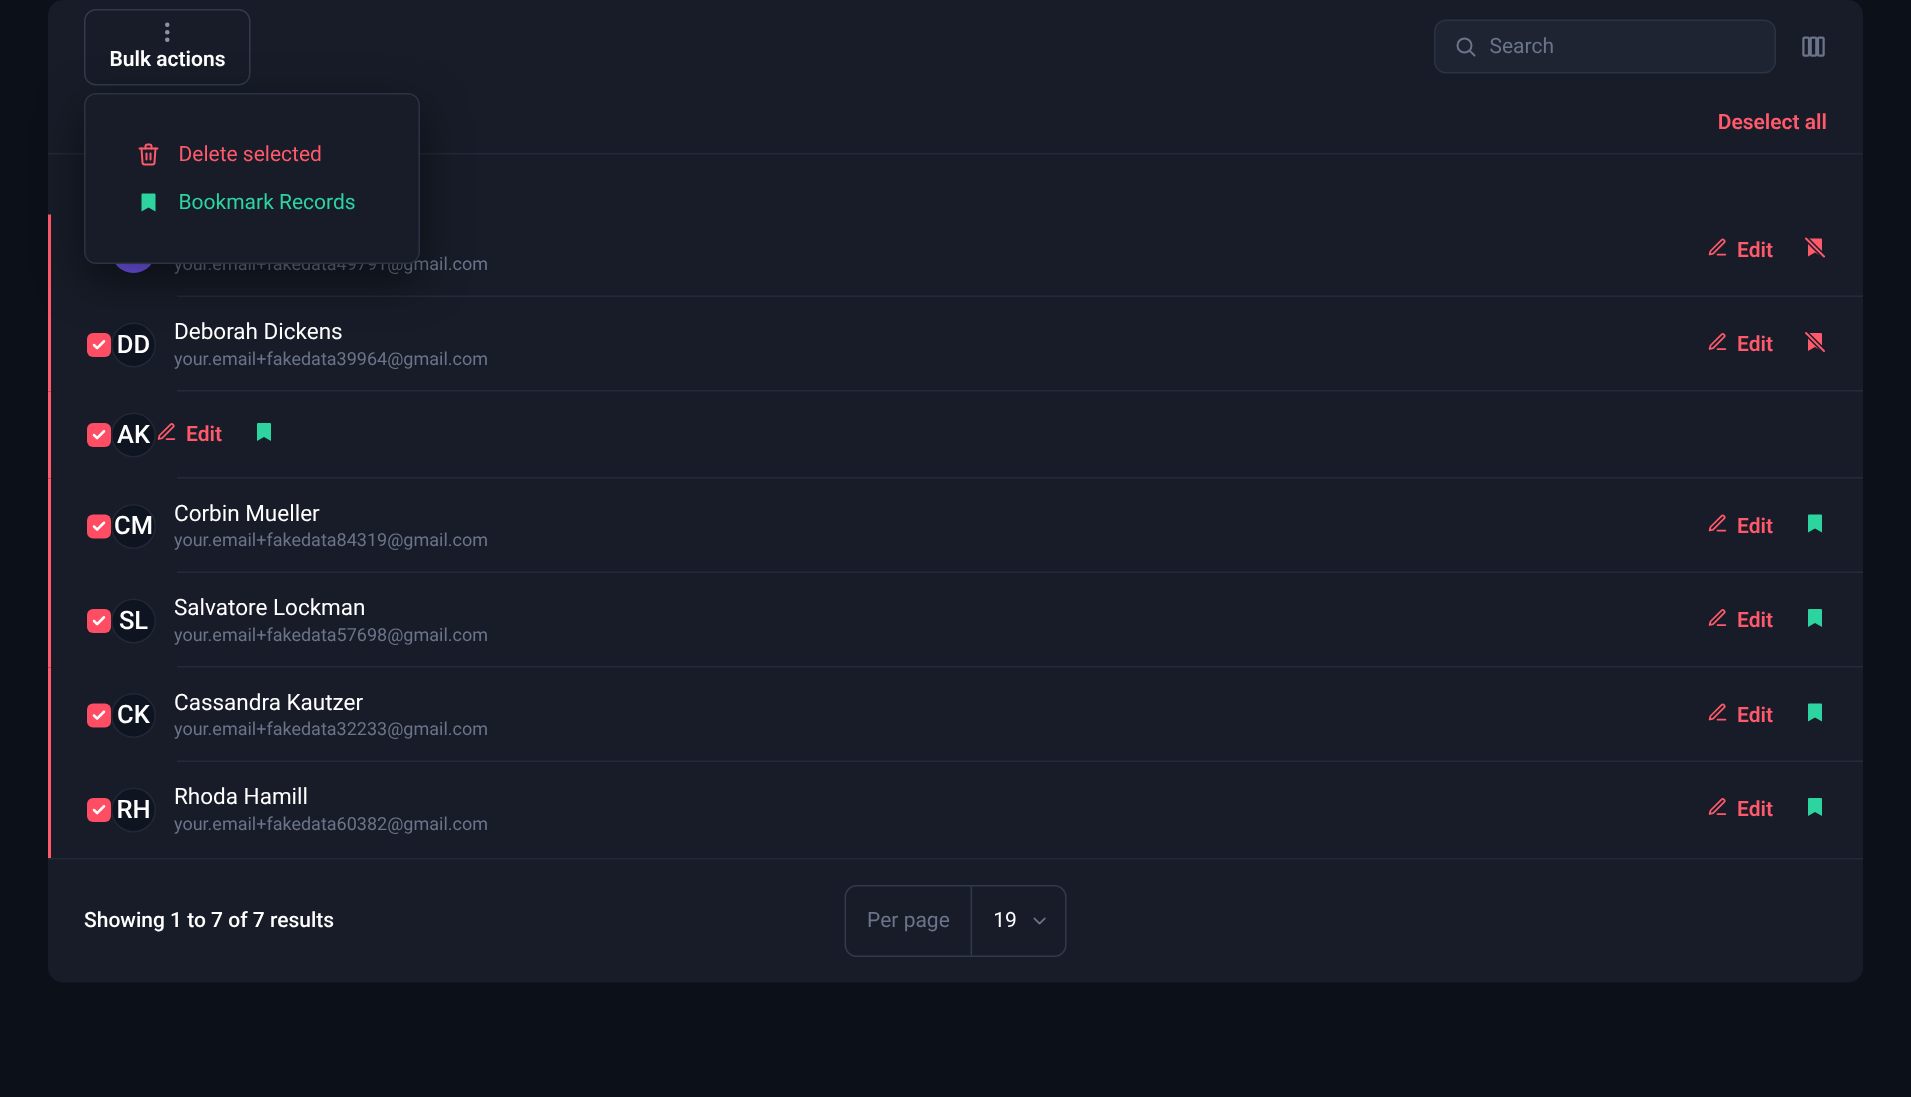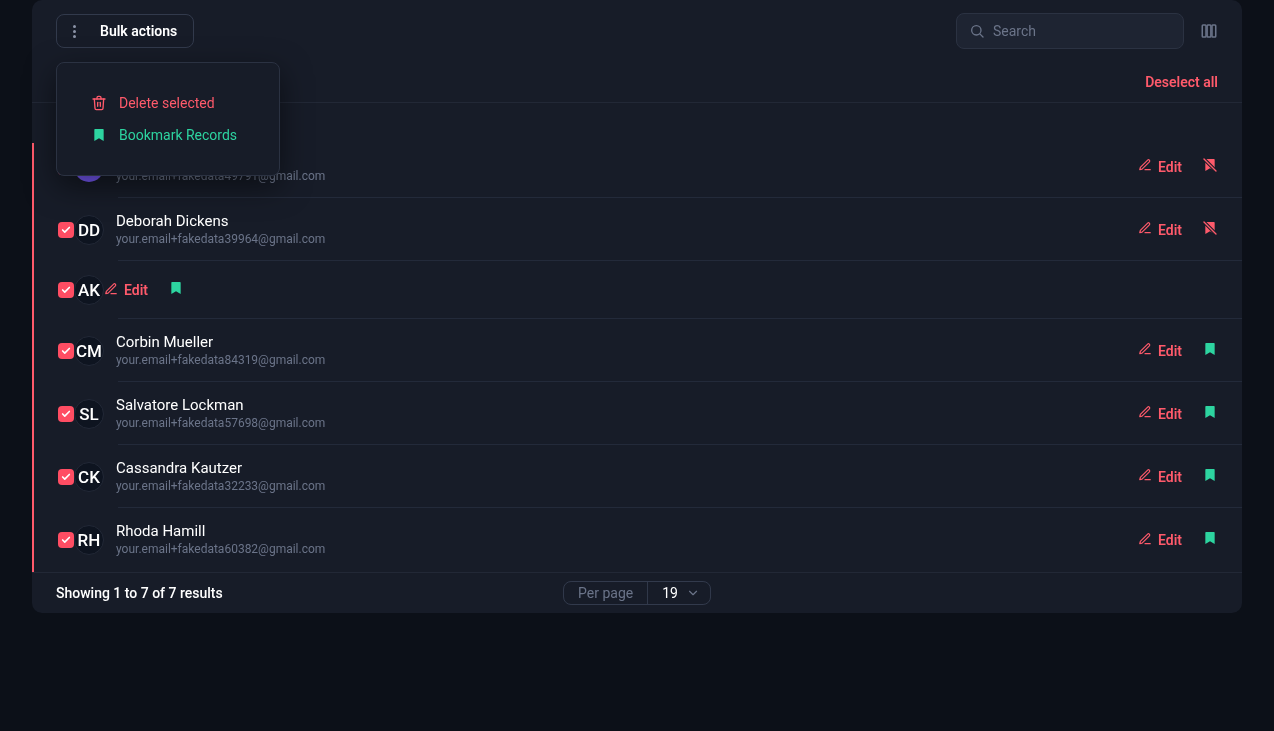--- a/index.html
+++ b/index.html
@@ -28,29 +28,30 @@
     .toolbar {
       display: flex;
       align-items: center;
       justify-content: space-between;
       padding: 14px 24px 14px 24px;
       height: 62px;
     }
     .bulk-btn {
       display: flex;
       align-items: center;
-      gap: 24px;
+      gap: 4px;
       border: 1px solid #323a4c;
       background: transparent;
       color: #fff;
       font-weight: 600;
       font-size: 14px;
       padding: 8px 16px;
       border-radius: 8px;
       cursor: pointer;
+      flex-direction: column;
     }
     .dots {
       display: flex;
       flex-direction: column;
       gap: 2px;
     }
     .dots span {
       width: 3px;
       height: 3px;
       border-radius: 50%;
@@ -217,40 +218,40 @@
       cursor: pointer;
     }
     .bookmark-btn {
       cursor: pointer;
       display: flex;
     }
     
     .footer {
       display: flex;
       align-items: center;
-      padding: 12px 24px;
+      padding: 33px 24px;
       border-top: 1px solid #222836;
       position: relative;
       text-align: center;
     }
     .results-text {
       font-size: 14px;
       color: #fff;
       font-weight: 500;
     }
     .per-page-wrap {
       position: absolute;
       left: 50%;
       transform: translateX(-50%);
       display: flex;
       align-items: stretch;
       border: 1px solid #323a4c;
       border-radius: 8px;
       overflow: hidden;
-      height: 24px;
+      height: 48px;
     }
     .per-page-label {
       padding: 0 14px;
       font-size: 14px;
       color: #6b7489;
       display: flex;
       align-items: center;
       border-right: 1px solid #323a4c;
     }
     .per-page-select {

